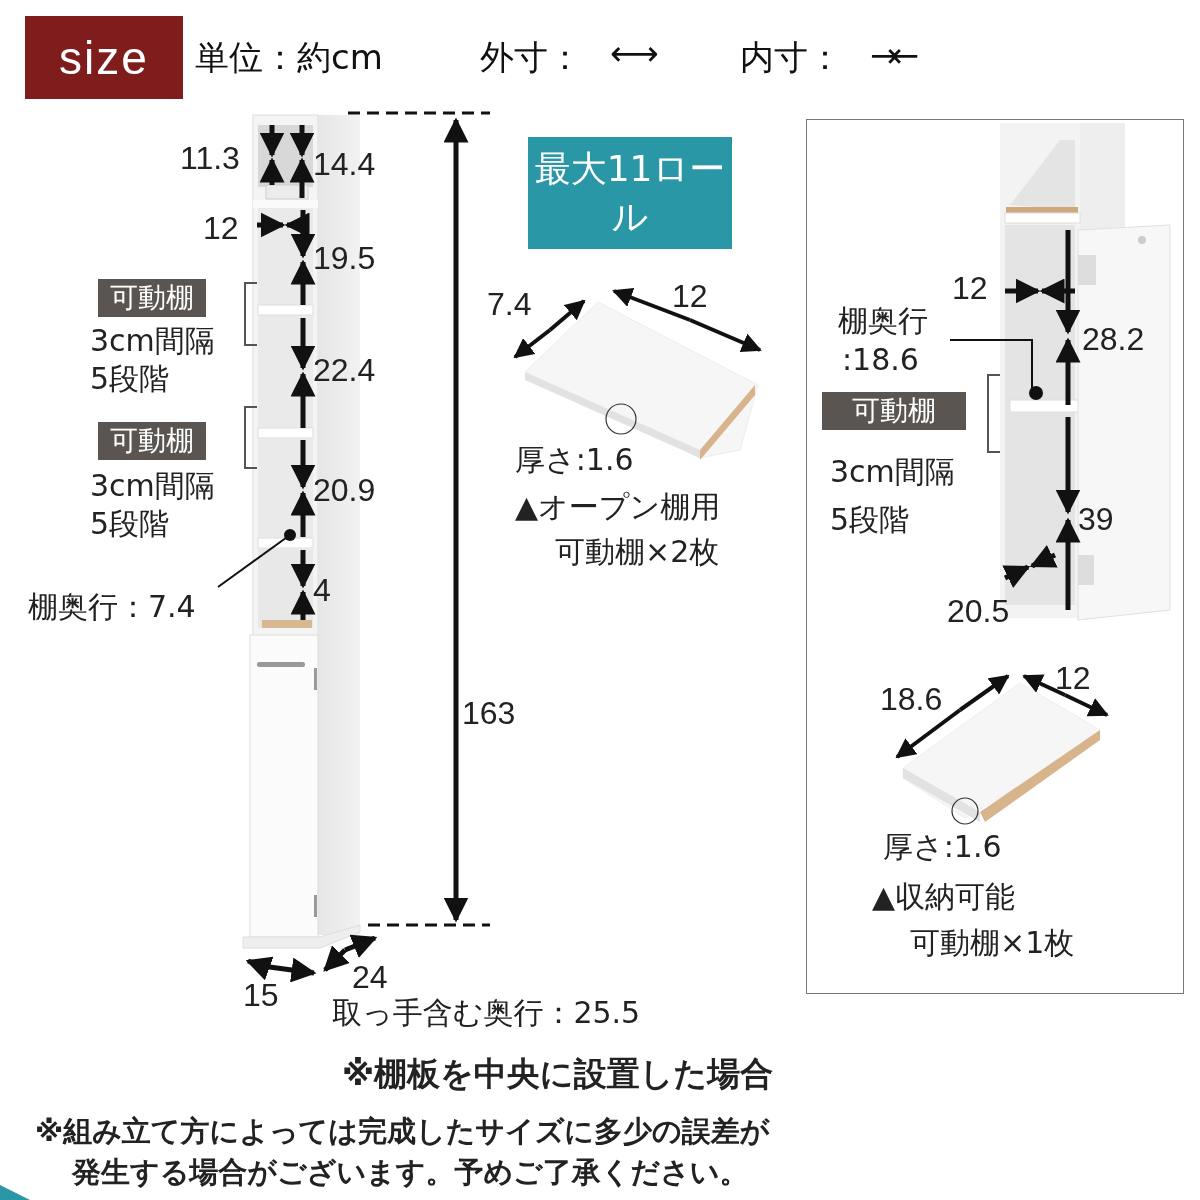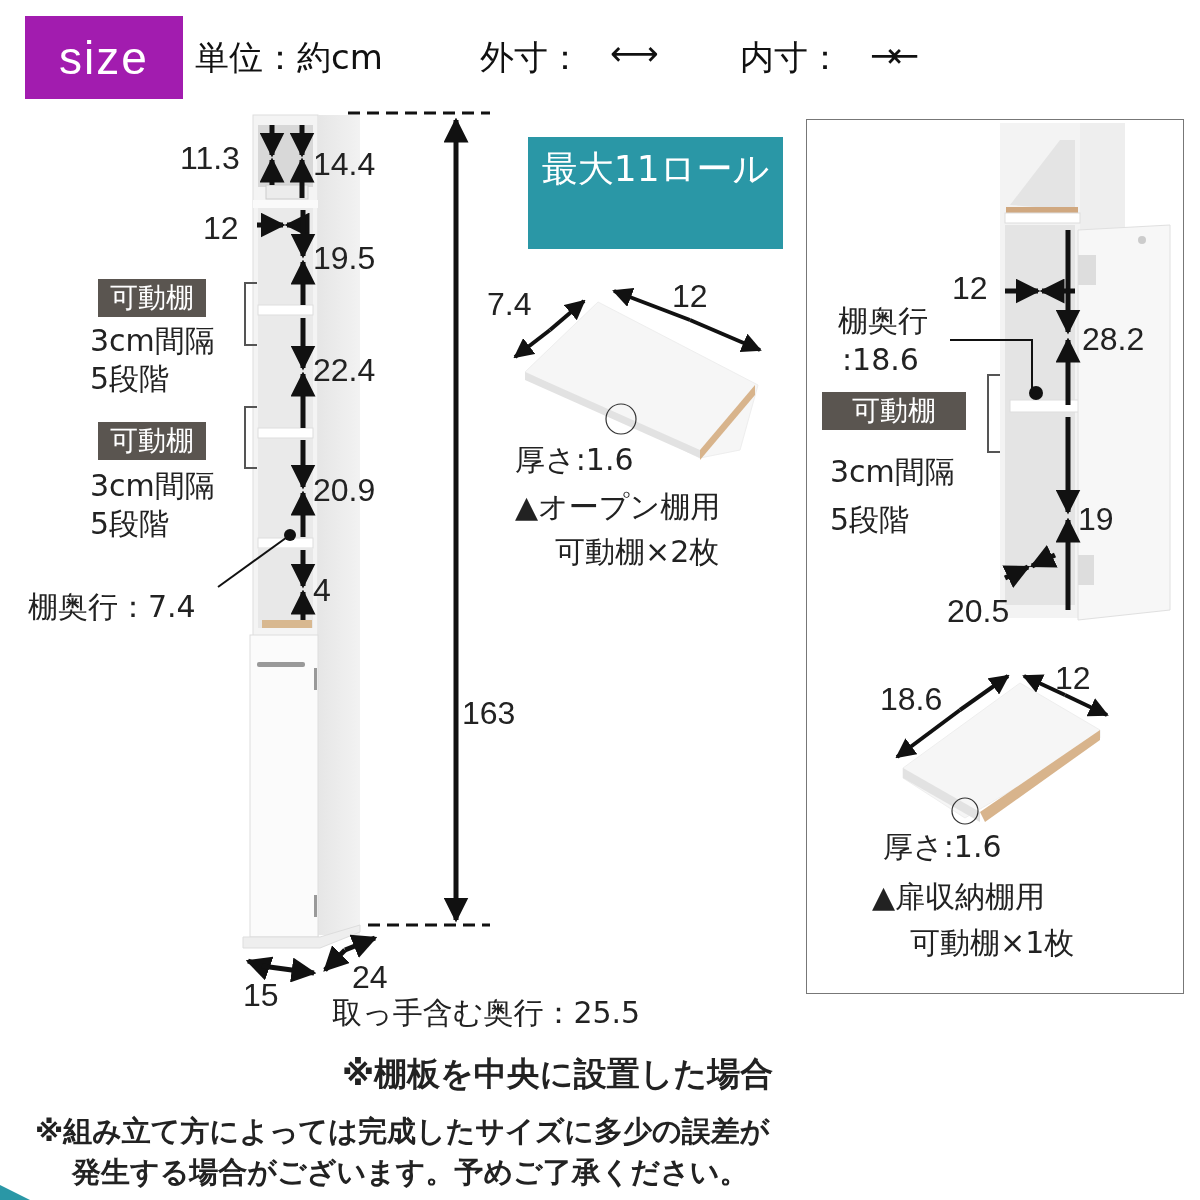--- a/index.html
+++ b/index.html
@@ -1,21 +1,21 @@
 <!DOCTYPE html>
 <html><head>
 <meta charset="utf-8">
 <style>
   html,body{margin:0;padding:0;background:#fff;}
   body{width:1200px;height:1200px;position:relative;overflow:hidden;font-family:"DejaVu Sans","Liberation Sans",sans-serif;color:#222;}
   .abs{position:absolute;}
   .txt{position:absolute;white-space:nowrap;line-height:1;}
-  .size-badge{left:25px;top:16px;width:158px;height:83px;background:#a21caf;color:#fff;font-size:46px;display:flex;align-items:center;justify-content:center;letter-spacing:2px;font-family:"Liberation Sans",sans-serif;}
+  .size-badge{left:25px;top:16px;width:158px;height:83px;background:#7f1d1d;color:#fff;font-size:46px;display:flex;align-items:center;justify-content:center;letter-spacing:2px;font-family:"Liberation Sans",sans-serif;}
   .legend{top:40px;font-size:34px;font-weight:normal;color:#111;}
-  .teal-box{left:528px;top:137px;width:255px;height:112px;background:#2a97a6;color:#fff;font-size:36px;text-align:center;line-height:48px;padding-top:8px;box-sizing:border-box;}
+  .teal-box{left:528px;top:137px;width:204px;height:112px;background:#2a97a6;color:#fff;font-size:36px;text-align:center;line-height:48px;padding-top:8px;box-sizing:border-box;}
   .tag{background:#5a5550;color:#fff;font-size:28px;padding:5px 12px;line-height:1;}
   .dim{font-size:32px;color:#222;font-family:"Liberation Sans",sans-serif;}
   .body-t{font-size:30px;color:#222;}
   .panel{left:806px;top:119px;width:378px;height:875px;border:1.5px solid #777;box-sizing:border-box;}
   svg{position:absolute;left:0;top:0;}
 </style>
 </head>
 <body>
 
 <div class="abs size-badge">size</div>
@@ -181,22 +181,22 @@
 <div class="txt body-t" style="left:555px;top:537px;">可動棚×2枚</div>
 
 <div class="abs panel"></div>
 <div class="txt dim" style="left:952px;top:272px;">12</div>
 <div class="txt body-t" style="left:838px;top:306px;">棚奥行</div>
 <div class="txt body-t" style="left:842px;top:345px;">:18.6</div>
 <div class="txt dim" style="left:1082px;top:323px;">28.2</div>
 <div class="txt tag" style="left:822px;top:392px;padding:5px 30px;">可動棚</div>
 <div class="txt body-t" style="left:830px;top:457px;">3cm間隔</div>
 <div class="txt body-t" style="left:830px;top:505px;">5段階</div>
-<div class="txt dim" style="left:1078px;top:503px;">19</div>
+<div class="txt dim" style="left:1078px;top:503px;">39</div>
 <div class="txt dim" style="left:947px;top:595px;">20.5</div>
 <div class="txt dim" style="left:880px;top:683px;">18.6</div>
 <div class="txt dim" style="left:1055px;top:662px;">12</div>
 <div class="txt body-t" style="left:883px;top:832px;">厚さ:1.6</div>
-<div class="txt body-t" style="left:872px;top:882px;">▲扉収納棚用</div>
+<div class="txt body-t" style="left:872px;top:882px;">▲収納可能</div>
 <div class="txt body-t" style="left:910px;top:928px;">可動棚×1枚</div>
 
 <div class="txt body-t" style="left:35px;top:1117px;font-weight:bold;font-size:29px;">※組み立て方によっては完成したサイズに多少の誤差が</div>
 <div class="txt body-t" style="left:72px;top:1158px;font-weight:bold;font-size:29px;">発生する場合がございます。予めご了承ください。</div>
 
 </body></html>

